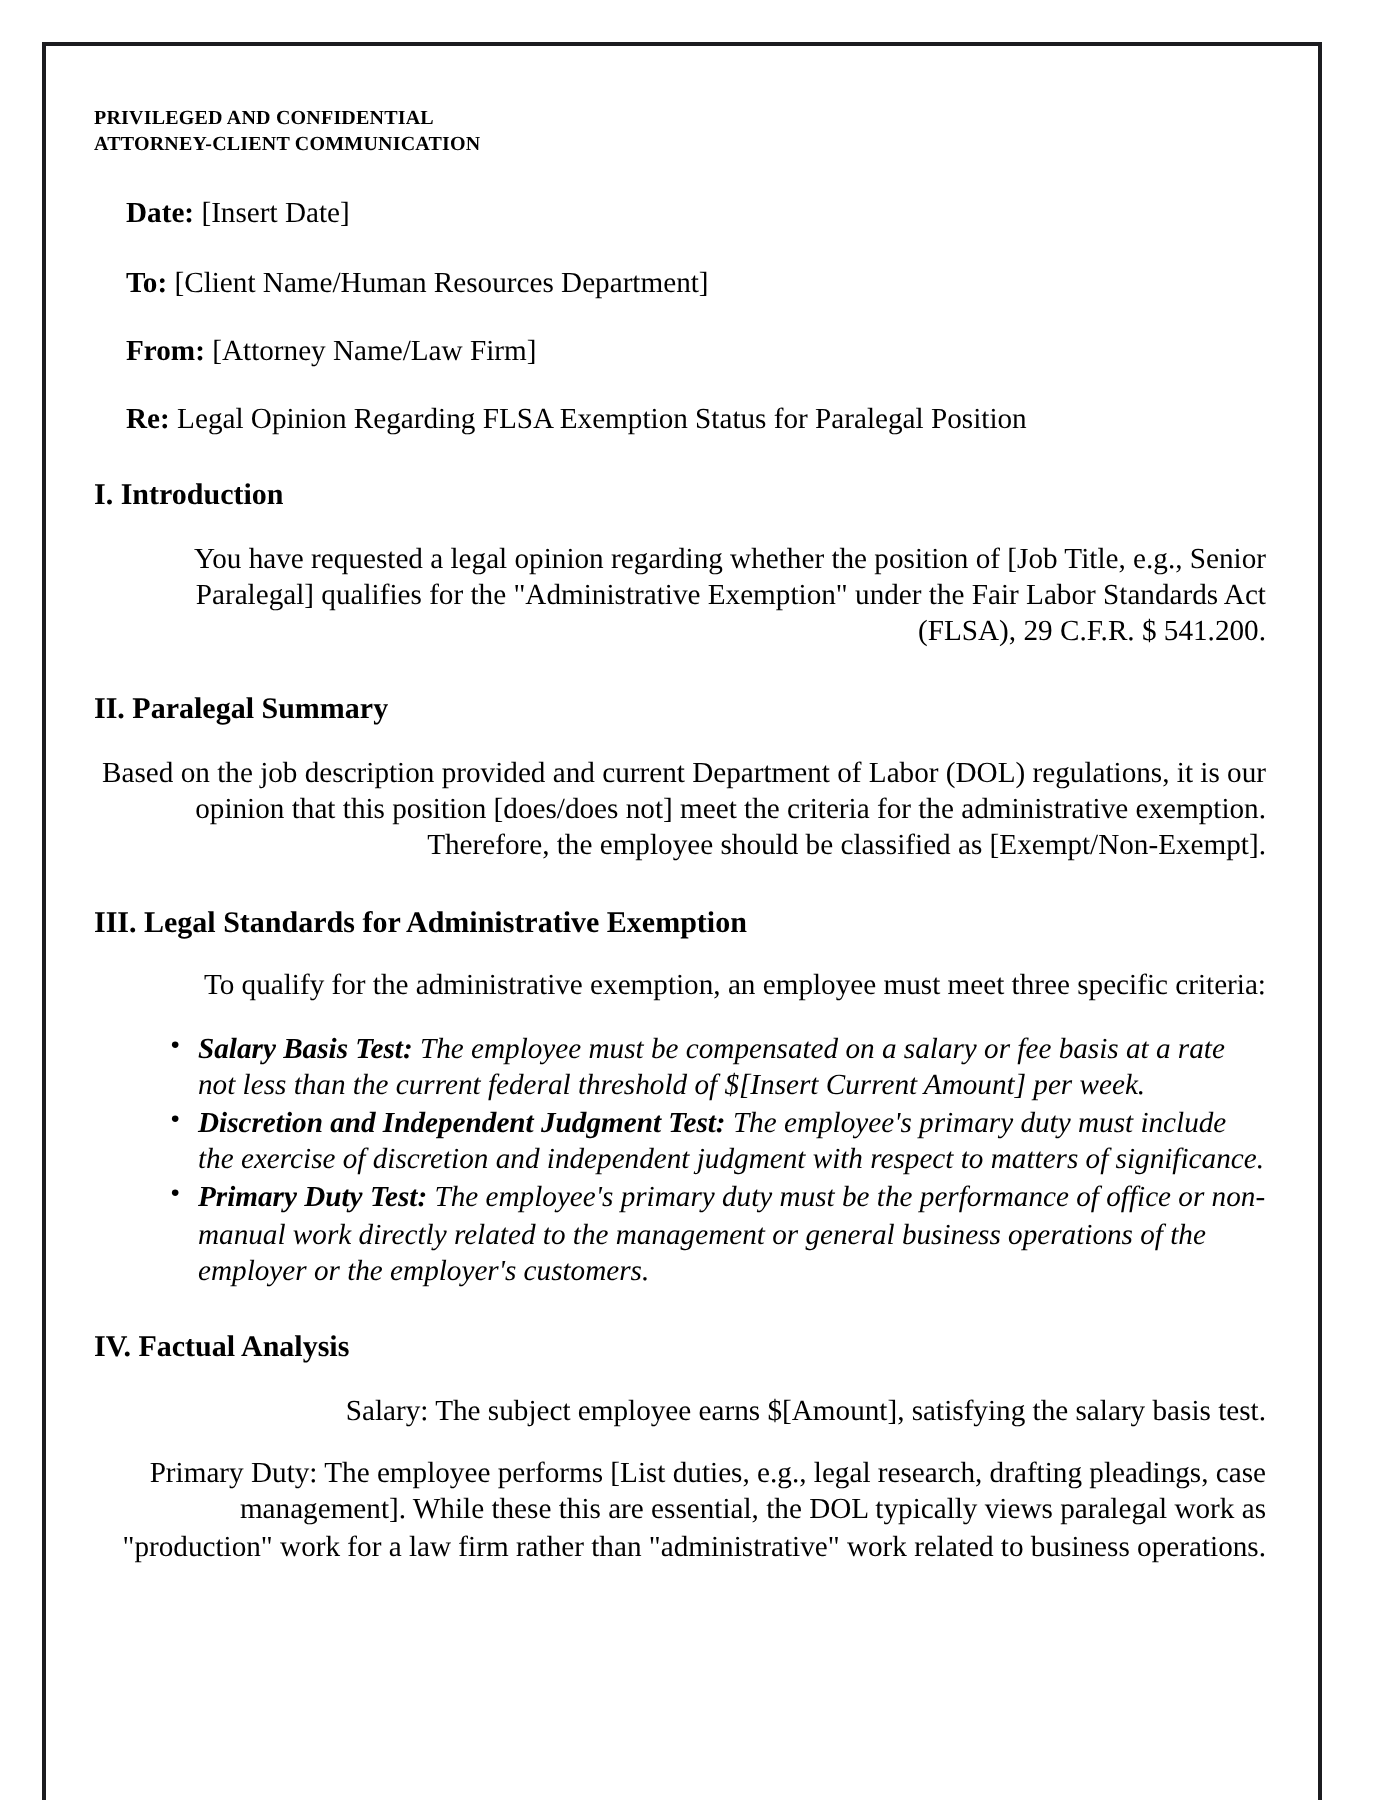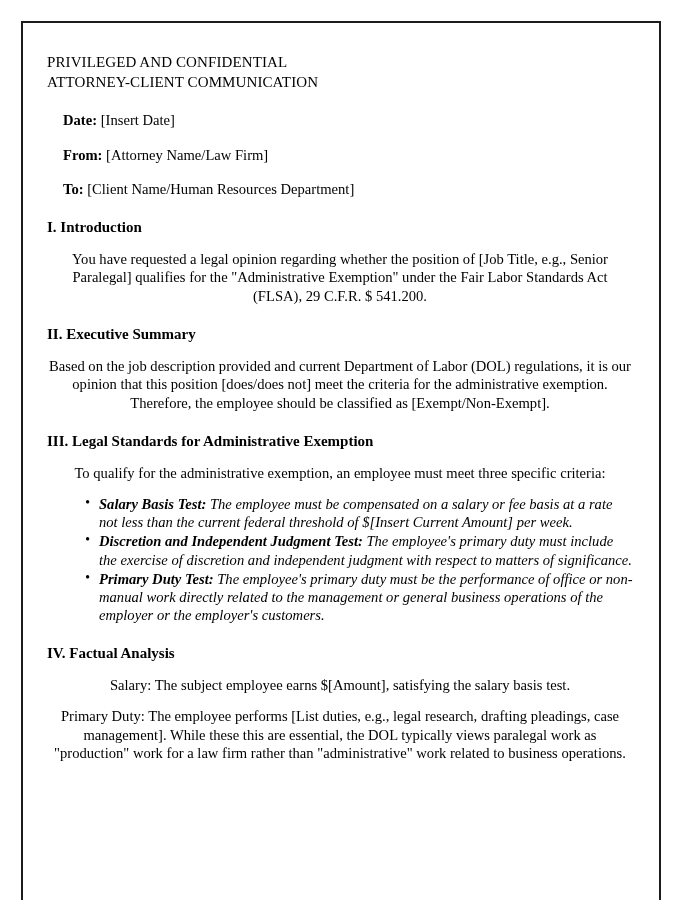--- a/index.html
+++ b/index.html
@@ -22,22 +22,22 @@
     height: 1020px;
     border: 2px solid #1c1c20;
     box-sizing: border-box;
     background: #ffffff;
     overflow: hidden;
   }
   .page-inner {
     padding: 30px 26px 0 24px;
   }
   .doc-title {
-    font-weight: normal;
-    font-size: 15px;
+    font-weight: bold;
+    font-size: 10px;
     line-height: 1.33;
     letter-spacing: 0.1px;
     margin: 0 0 18px 0;
   }
   .doc-title .line { display: block; }
 
   .meta-line {
     font-size: 14.6px;
     line-height: 1.24;
     margin: 16px;
@@ -53,21 +53,21 @@
   h2.section-heading {
     font-weight: bold;
     font-size: 15px;
     line-height: 1.25;
     margin: 20px 0 13px 0;
   }
   p.body-text {
     font-size: 14.6px;
     line-height: 1.26;
     margin: 0 0 13px 0;
-    text-align: center;
+    text-align: right;
   }
   p.body-text .lead {
     font-weight: normal;
   }
   ul.criteria-list {
     margin: 0 0 13px 0;
     padding-left: 38px;
     list-style: none;
     font-style: italic;
   }
@@ -98,28 +98,29 @@
     <div class="doc-title">
       <span class="line">PRIVILEGED AND CONFIDENTIAL</span>
       <span class="line">ATTORNEY-CLIENT COMMUNICATION</span>
     </div>
 
     <div class="meta-block gap-after-date">
       <p class="meta-line"><span class="meta-label">Date:</span> <span>[Insert Date]</span></p>
     </div>
 
     <div class="meta-block">
+      <p class="meta-line"><span class="meta-label">To:</span> <span>[Client Name/Human Resources Department]</span></p>
       <p class="meta-line"><span class="meta-label">From:</span> <span>[Attorney Name/Law Firm]</span></p>
-      <p class="meta-line"><span class="meta-label">To:</span> <span>[Client Name/Human Resources Department]</span></p>
+      <p class="meta-line"><span class="meta-label">Re:</span> <span>Legal Opinion Regarding FLSA Exemption Status for Paralegal Position</span></p>
     </div>
 
     <h2 class="section-heading">I. Introduction</h2>
     <p class="body-text">You have requested a legal opinion regarding whether the position of [Job Title, e.g., Senior Paralegal] qualifies for the "Administrative Exemption" under the Fair Labor Standards Act (FLSA), 29 C.F.R. $ 541.200.</p>
 
-    <h2 class="section-heading">II. Executive Summary</h2>
+    <h2 class="section-heading">II. Paralegal Summary</h2>
     <p class="body-text">Based on the job description provided and current Department of Labor (DOL) regulations, it is our opinion that this position [does/does not] meet the criteria for the administrative exemption. Therefore, the employee should be classified as [Exempt/Non-Exempt].</p>
 
     <h2 class="section-heading">III. Legal Standards for Administrative Exemption</h2>
     <p class="body-text">To qualify for the administrative exemption, an employee must meet three specific criteria:</p>
 
     <ul class="criteria-list">
       <li><span class="term">Salary Basis Test:</span><span> The employee must be compensated on a salary or fee basis at a rate not less than the current federal threshold of $[Insert Current Amount] per week.</span></li>
       <li><span class="term">Discretion and Independent Judgment Test:</span><span> The employee's primary duty must include the exercise of discretion and independent judgment with respect to matters of significance.</span></li>
       <li><span class="term">Primary Duty Test:</span><span> The employee's primary duty must be the performance of office or non-manual work directly related to the management or general business operations of the employer or the employer's customers.</span></li>
     </ul>

